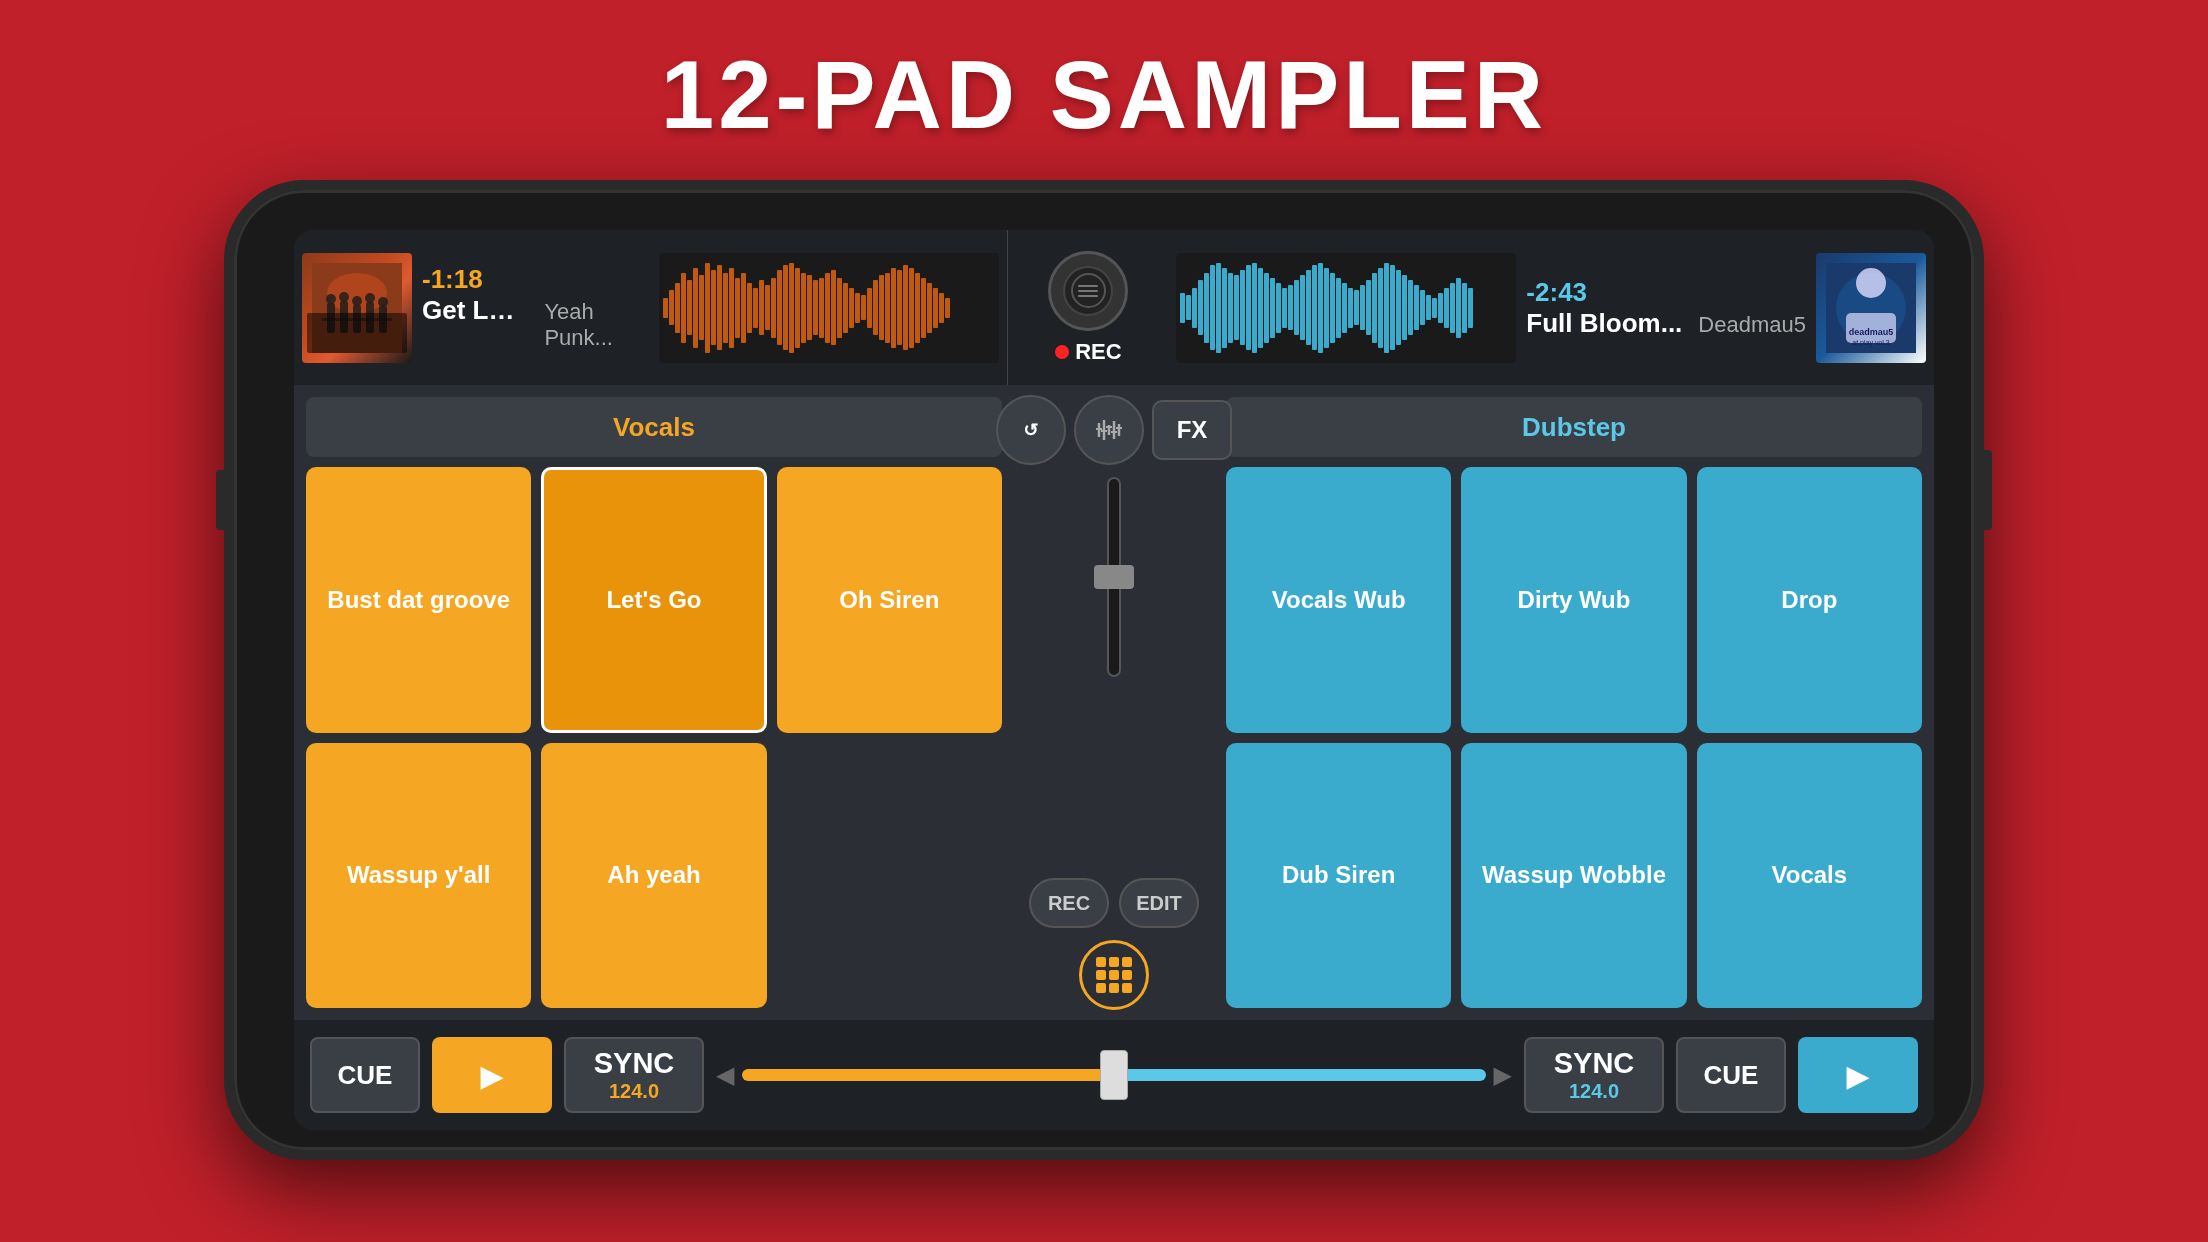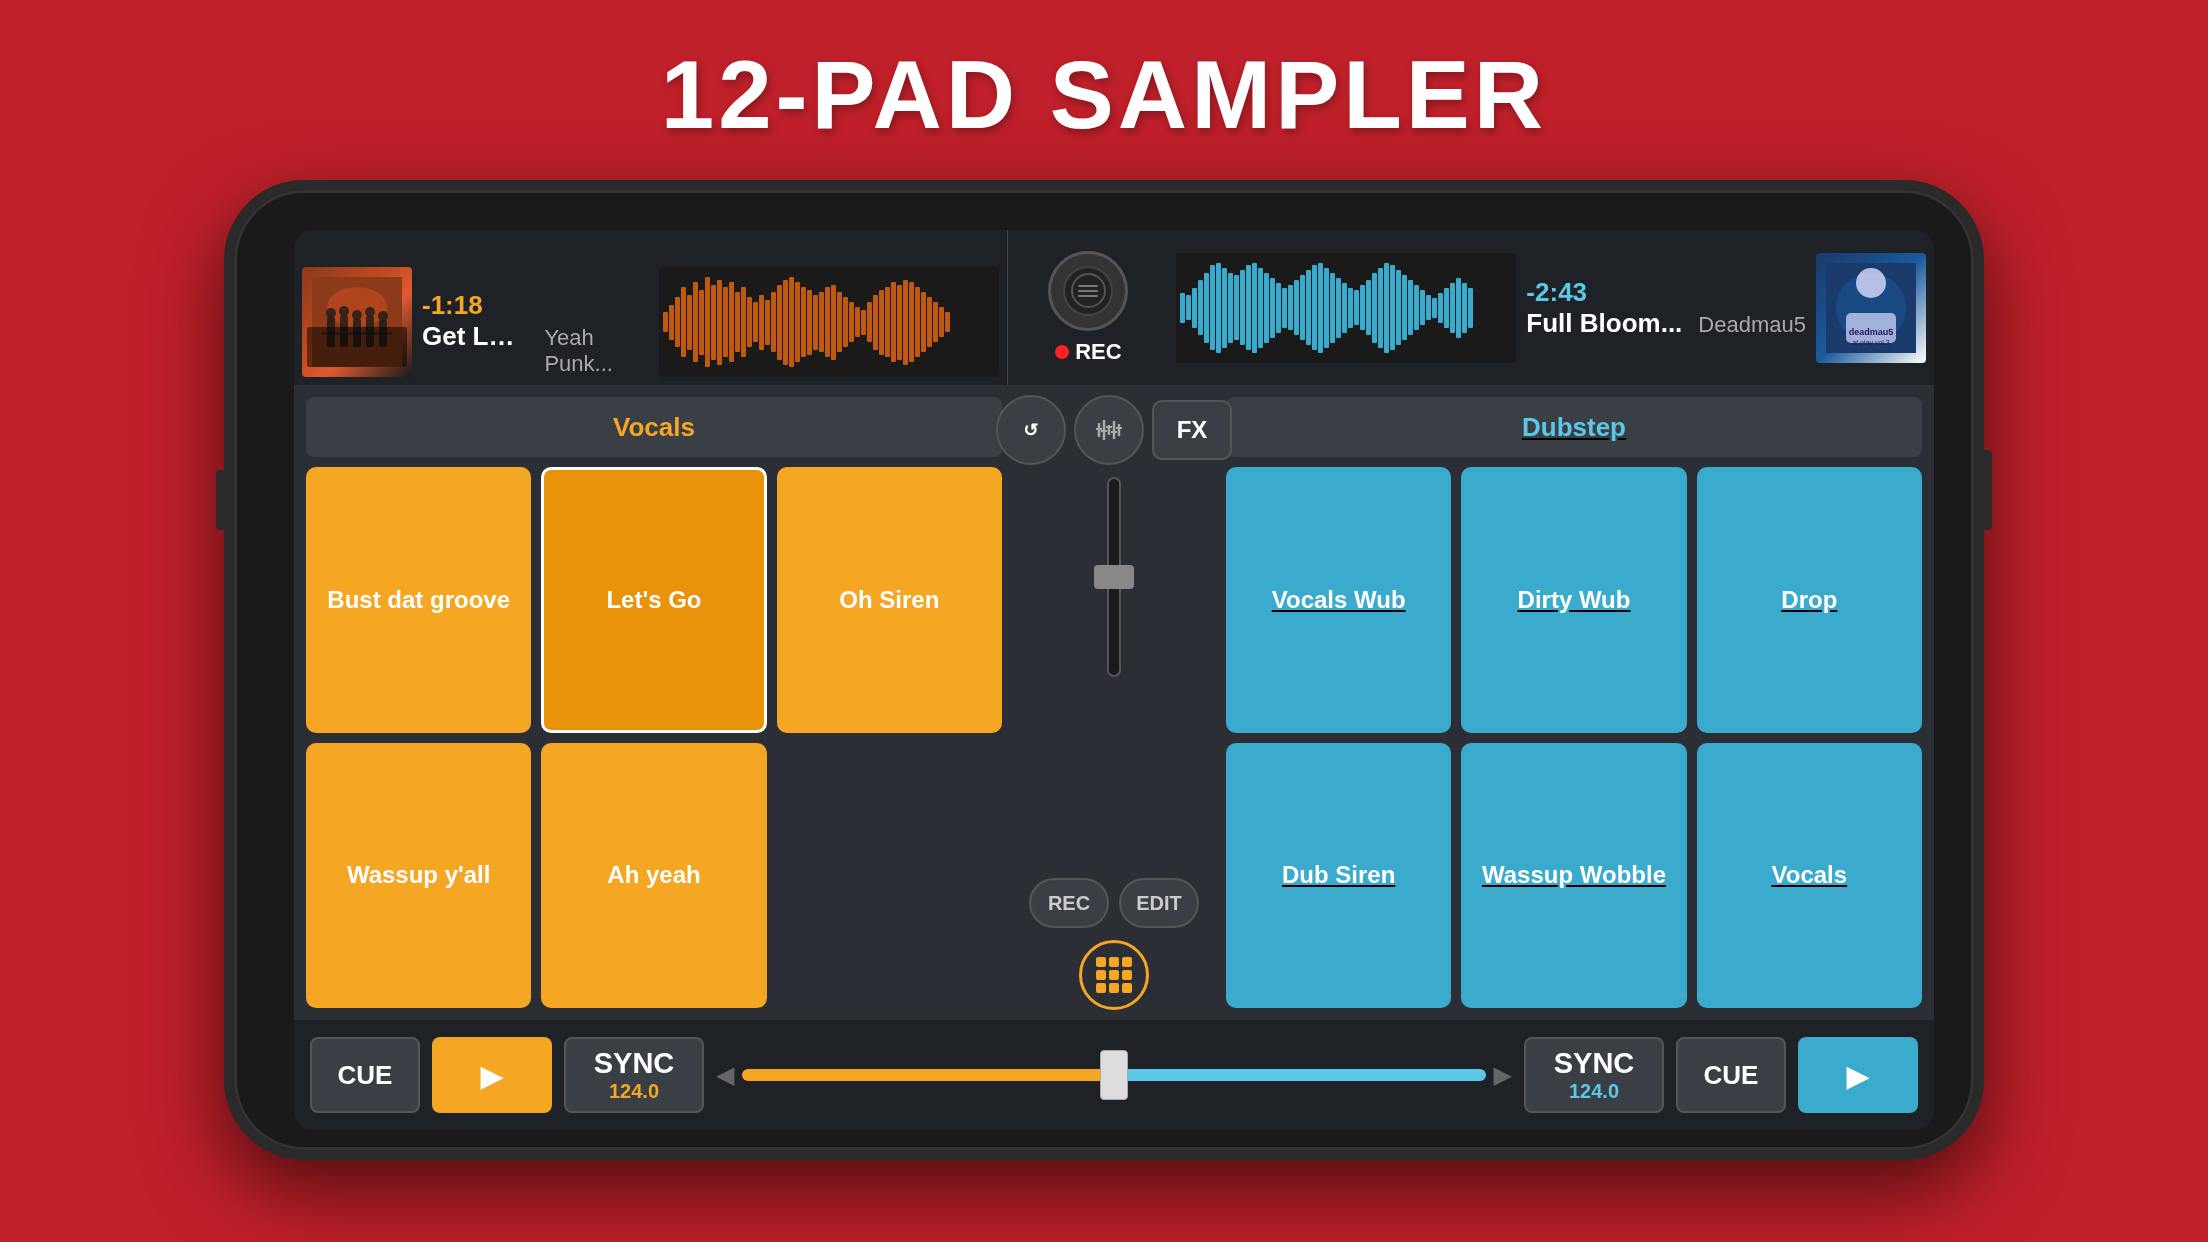--- a/index.html
+++ b/index.html
@@ -81,21 +81,21 @@
     .top-bar {
       display: flex;
       height: 155px;
       background: #1e2126;
       flex-shrink: 0;
     }
 
     .track-left {
       display: flex;
       flex: 1;
-      align-items: flex-end;
+      align-items: center;
       padding: 8px;
       gap: 10px;
       border-right: 1px solid #444;
     }
 
     .track-right {
       display: flex;
       flex: 1;
       align-items: center;
       padding: 8px;
@@ -294,21 +294,20 @@
       padding: 12px;
       gap: 10px;
     }
 
     .pad-section-right {
       flex: 1;
       display: flex;
       flex-direction: column;
       padding: 12px;
       gap: 10px;
-      text-decoration: underline;
     }
 
     .pad-label {
       background: #3a3f46;
       border-radius: 8px;
       display: flex;
       align-items: center;
       justify-content: center;
       height: 60px;
       font-size: 26px;

